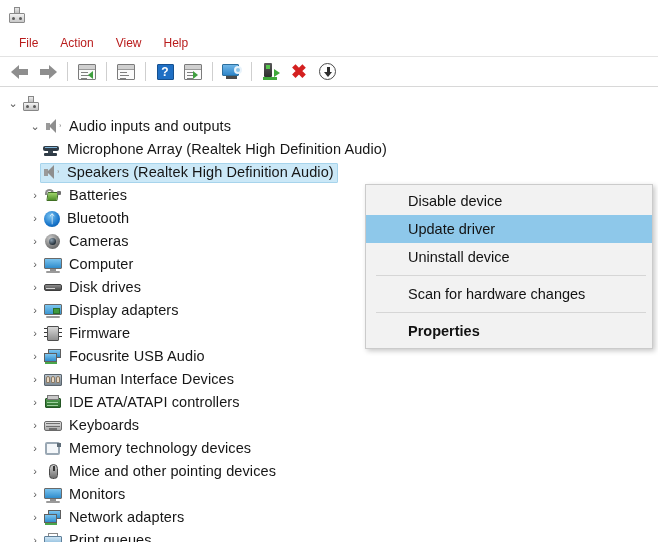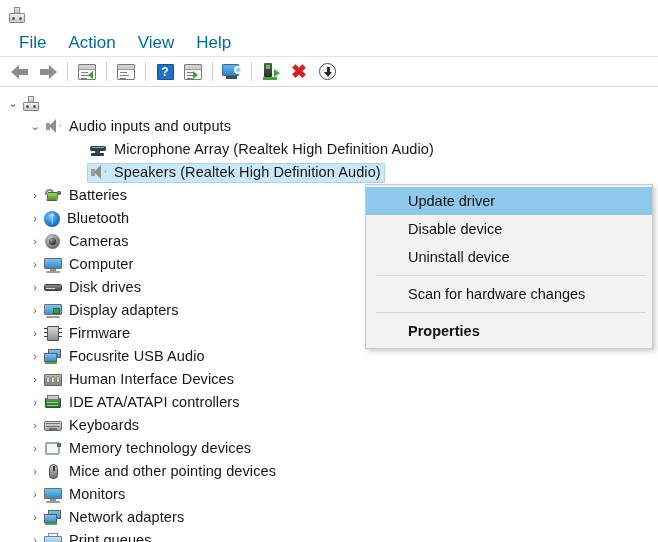--- a/index.html
+++ b/index.html
@@ -69,22 +69,22 @@
 
   
   .menubar {
     height: 26px;
     display: flex;
     align-items: center;
     padding-left: 8px;
     background: #ffffff;
   }
   .menubar-item {
-    font-size: 17px;
-    color: #0369a1;
+    font-size: 12px;
+    color: #b91c1c;
     padding: 2px 11px;
     cursor: default;
     white-space: nowrap;
   }
 
   
   .toolbar {
     height: 31px;
     display: flex;
     align-items: center;
@@ -314,21 +314,21 @@
   }
   .node.selected .selbox {
     background: #cbe8f7;
     border: 1px solid #a7d4ec;
     padding: 0px 3px 1px 1px;
   }
 
   
   .lvl0 { padding-left: 4px; }
   .lvl1 { padding-left: 26px; }
-  .lvl2 { padding-left: 71px; }
+  .lvl2 { padding-left: 24px; }
 
   
   .ico-computer-root { }
   .ico-computer-root .b {
     position:absolute; left:1px; top:7px; width:16px; height:9px;
     background:linear-gradient(#f4f4f4,#c4c4c4);
     border:1px solid #878787; box-sizing:border-box; border-radius:1px;
   }
   .ico-computer-root .n {
     position:absolute; left:6px; top:1px; width:6px; height:7px;
@@ -1050,20 +1050,20 @@
         <span class="paper"></span>
           <span class="body"></span>
       </span>
       <span class="node-label">Print queues</span>
     </span>
   </div>
 
 </div>
 
 <div class="ctxmenu">
+  <div class="ctx-item">Disable device</div>
   <div class="ctx-item highlight">Update driver</div>
-  <div class="ctx-item">Disable device</div>
   <div class="ctx-item">Uninstall device</div>
   <div class="ctx-sep"></div>
   <div class="ctx-item">Scan for hardware changes</div>
   <div class="ctx-sep"></div>
   <div class="ctx-item bold">Properties</div>
 </div>
 
 </body></html>

